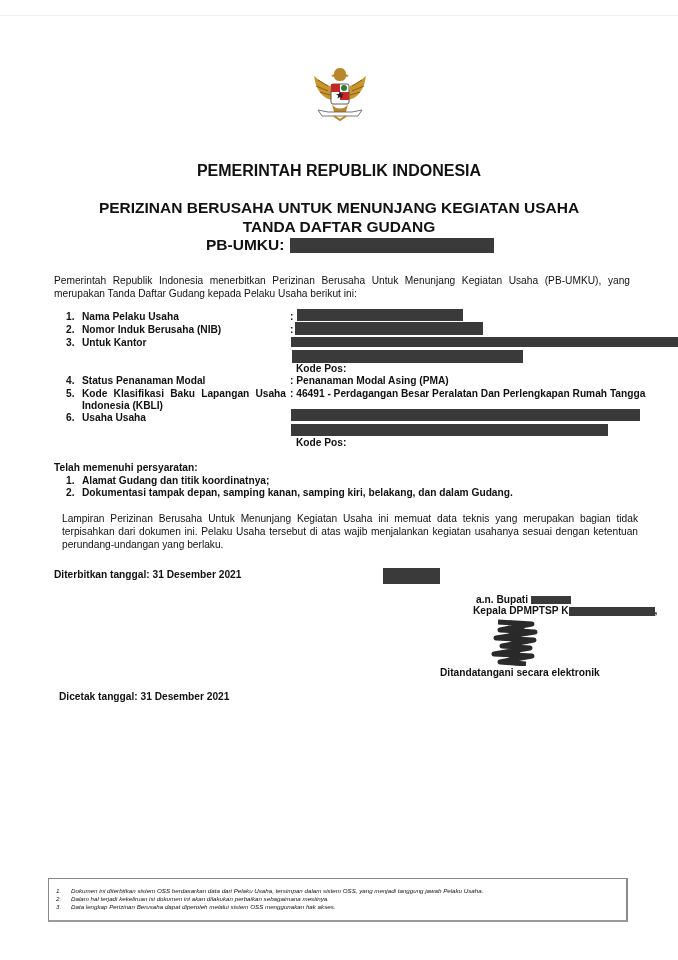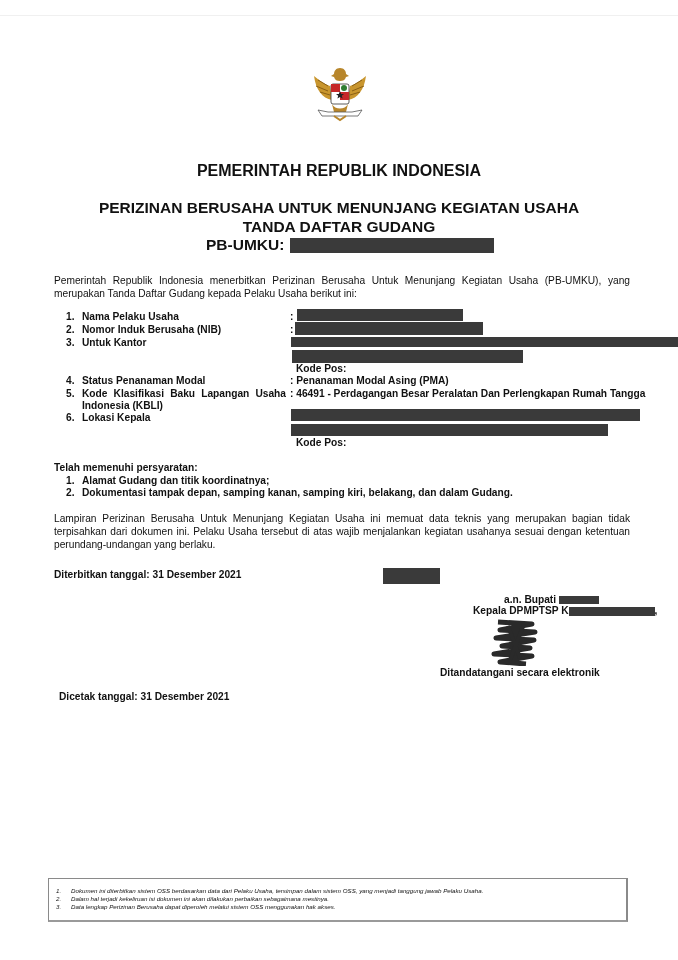--- a/index.html
+++ b/index.html
@@ -94,42 +94,42 @@
       <span>Klasifikasi</span>
       <span>Baku</span>
       <span>Lapangan</span>
       <span>Usaha</span>
   </span>
   <span class="abs" style="left:82px;top:12px;">Indonesia (KBLI)</span>
   <span class="val">: 46491 - Perdagangan Besar Peralatan Dan Perlengkapan Rumah Tangga</span>
 </div>
 <div class="row" style="top:412px;left:0;width:678px;">
   <span class="num">6.</span>
-  <span class="lbl">Lokasi Kepala</span>
+  <span class="lbl">Usaha Usaha</span>
   <span class="abs redact" style="left:291px;top:-3px;width:349px;height:12px;"></span>
   <span class="abs redact" style="left:291px;top:12px;width:317px;height:12px;"></span>
   <span class="abs" style="left:296px;top:25px;">Kode Pos:</span>
 </div>
 
 <div class="row" style="top:462px;left:54px;">Telah memenuhi persyaratan:</div>
 <div class="row" style="top:475px;left:0;width:678px;">
   <span class="num">1.</span>
   <span class="lbl">Alamat Gudang dan titik koordinatnya;</span>
 </div>
 <div class="row" style="top:487px;left:0;width:678px;">
   <span class="num">2.</span>
   <span class="lbl">Dokumentasi tampak depan, samping kanan, samping kiri, belakang, dan dalam Gudang.</span>
 </div>
 
-<div class="para" style="top:512px;">Lampiran Perizinan Berusaha Untuk Menunjang Kegiatan Usaha ini memuat data teknis yang merupakan bagian tidak terpisahkan dari dokumen ini. Pelaku Usaha tersebut di atas wajib menjalankan kegiatan usahanya sesuai dengan ketentuan perundang-undangan yang berlaku.</div>
+<div class="para" style="top:512px;margin-left:8px;">Lampiran Perizinan Berusaha Untuk Menunjang Kegiatan Usaha ini memuat data teknis yang merupakan bagian tidak terpisahkan dari dokumen ini. Pelaku Usaha tersebut di atas wajib menjalankan kegiatan usahanya sesuai dengan ketentuan perundang-undangan yang berlaku.</div>
 
 <div class="row" style="top:569px;left:54px;">Diterbitkan tanggal: 31 Desember 2021</div>
 <span class="abs redact" style="left:383px;top:568px;width:57px;height:16px;"></span>
 
-<div class="sig" style="top:594px;left:476px;margin-left:28px;">
+<div class="sig" style="top:594px;left:476px;">
   <span>a.n. Bupati</span>
   <span class="redact" style="width:40px;height:8px;vertical-align:middle;"></span>
 </div>
 <div class="sig" style="top:605px;left:428px;margin-left:45px;">
   <span>Kepala DPMPTSP K</span><span class="redact" style="width:86px;height:9px;vertical-align:middle;"></span><span>,</span>
 </div>
 <svg class="scribble" viewBox="0 0 70 48">
   <path d="M18 4 L52 6 L20 12 L55 14 L16 20 L54 22 L22 28 L50 30 L14 36 L52 38 L20 44 L46 46" stroke="#2a2a2a" stroke-width="5" fill="none" stroke-linejoin="round"></path>
   <path d="M28 8 L40 40 M44 6 L30 42" stroke="#2a2a2a" stroke-width="4" fill="none"></path>
 </svg>

